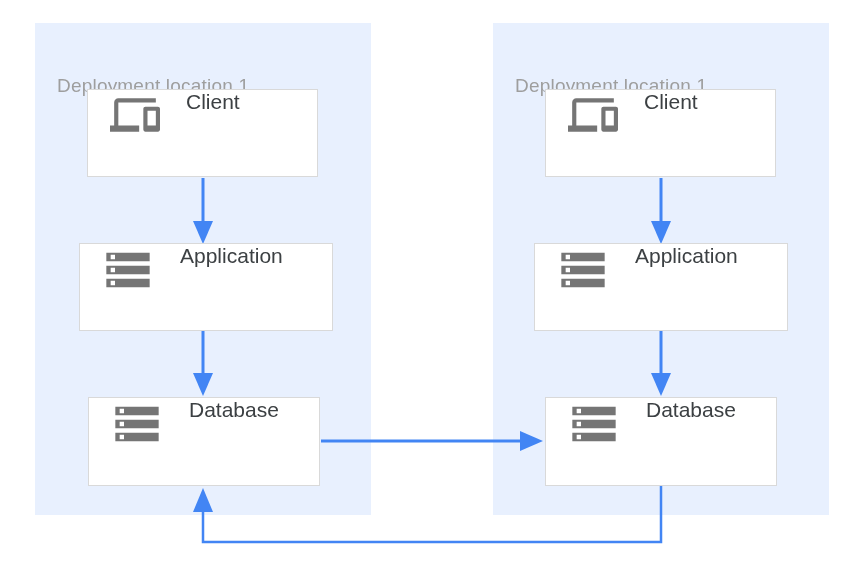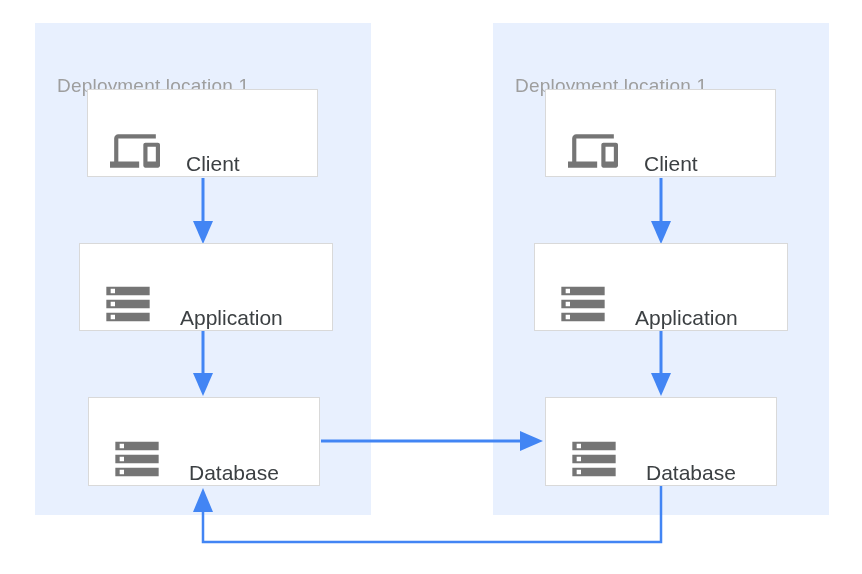--- a/index.html
+++ b/index.html
@@ -24,21 +24,21 @@
     top: 27px;
     font-size: 19px;
     letter-spacing: 0.2px;
     color: var(--title-color, #9e9e9e);
     white-space: nowrap;
     margin-top: 25px;
   }
   .node {
     position: absolute;
     display: flex;
-    align-items: flex-end;
+    align-items: flex-start;
     box-sizing: border-box;
     padding-left: 22px;
     gap: 26px;
     background: var(--node-bg, #ffffff);
     border: 1px solid var(--node-border, #d9d9d9);
   }
   .node .icon { flex: 0 0 auto; display: block; }
   .node .icon svg { display: block; fill: var(--icon-color, #757575); }
   .node-label {
     font-size: 21px;

